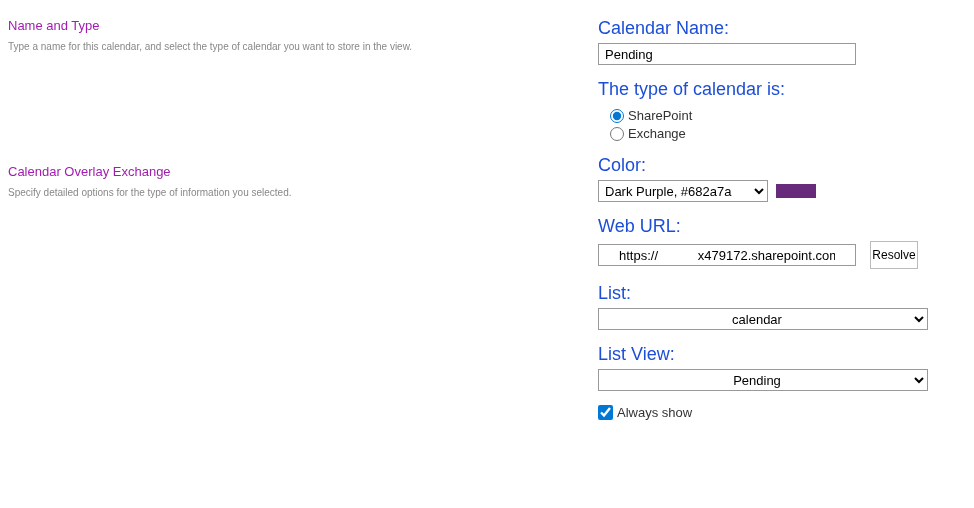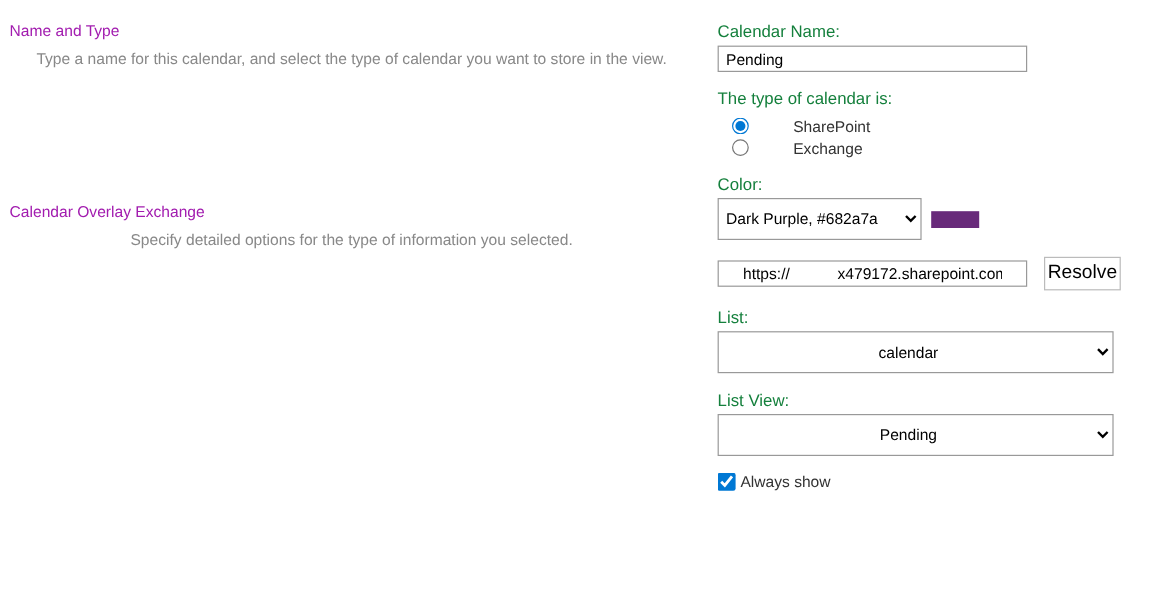--- a/index.html
+++ b/index.html
@@ -25,52 +25,50 @@
     .right-col {
       width: 370px;
     }
     .section-heading {
       font-size: 13px;
       color: #a21caf;
       font-weight: 400;
       margin-bottom: 6px;
     }
     .section-desc {
-      font-size: 13px;
+      font-size: 10px;
       color: #888;
       line-height: 1.5;
-      text-align: center;
     }
     .field-label {
-      font-size: 14px;
-      color: #15803d;
+      font-size: 18px;
+      color: #1d4ed8;
       margin-bottom: 4px;
       display: block;
     }
     .text-input {
       width: 258px;
       height: 22px;
       border: 1px solid #999;
       padding: 2px 6px;
       font-size: 13px;
       font-family: inherit;
     }
     .field-group {
       margin-bottom: 14px;
     }
     .radio-group {
       margin-top: 8px;
       padding-left: 12px;
     }
     .radio-row {
       display: flex;
-      align-items: flex-start;
+      align-items: center;
       margin-bottom: 3px;
       font-size: 13px;
-      gap: 33px;
     }
     .radio-row input[type="radio"] {
       margin-right: 4px;
       accent-color: #0078d4;
       width: 14px;
       height: 14px;
     }
     textarea {
       width: 280px;
       height: 33px;
@@ -82,21 +80,21 @@
     }
     .color-row {
       display: flex;
       align-items: center;
       gap: 8px;
     }
     select {
       border: 1px solid #999;
       font-family: inherit;
       font-size: 13px;
-      height: 35px;
+      height: 22px;
       background: #fff;
       padding: 1px 2px;
     }
     .color-select {
       width: 170px;
     }
     .color-swatch {
       width: 40px;
       height: 14px;
       background: #682a7a;
@@ -109,25 +107,25 @@
     }
     .url-input {
       width: 258px;
       height: 22px;
       border: 1px solid #999;
       padding: 2px 20px;
       font-size: 13px;
       font-family: inherit;
     }
     .resolve-btn {
-      width: 64px;
+      width: 48px;
       height: 28px;
       border: 1px solid #bbb;
       background: #fff;
-      font-size: 16px;
+      font-size: 12px;
       font-family: inherit;
       cursor: pointer;
     }
     .wide-select {
       width: 330px;
       text-align: center;
     }
     .checkbox-row {
       display: flex;
       font-size: 13px;
@@ -183,20 +181,21 @@
       <label class="field-label">Color:</label>
       <div class="color-row">
         <select class="color-select">
           <option>Dark Purple, #682a7a</option>
         </select>
         <span class="color-swatch"></span>
       </div>
     </div>
 
     <div class="field-group">
+      <label class="field-label">Web URL:</label>
       <div class="weburl-row">
         <input type="text" class="url-input" value="https://           x479172.sharepoint.com/site" style="">
         <button class="resolve-btn">Resolve</button>
       </div>
     </div>
 
     <div class="field-group">
       <label class="field-label">List:</label>
       <select class="wide-select">
         <option>calendar</option>

